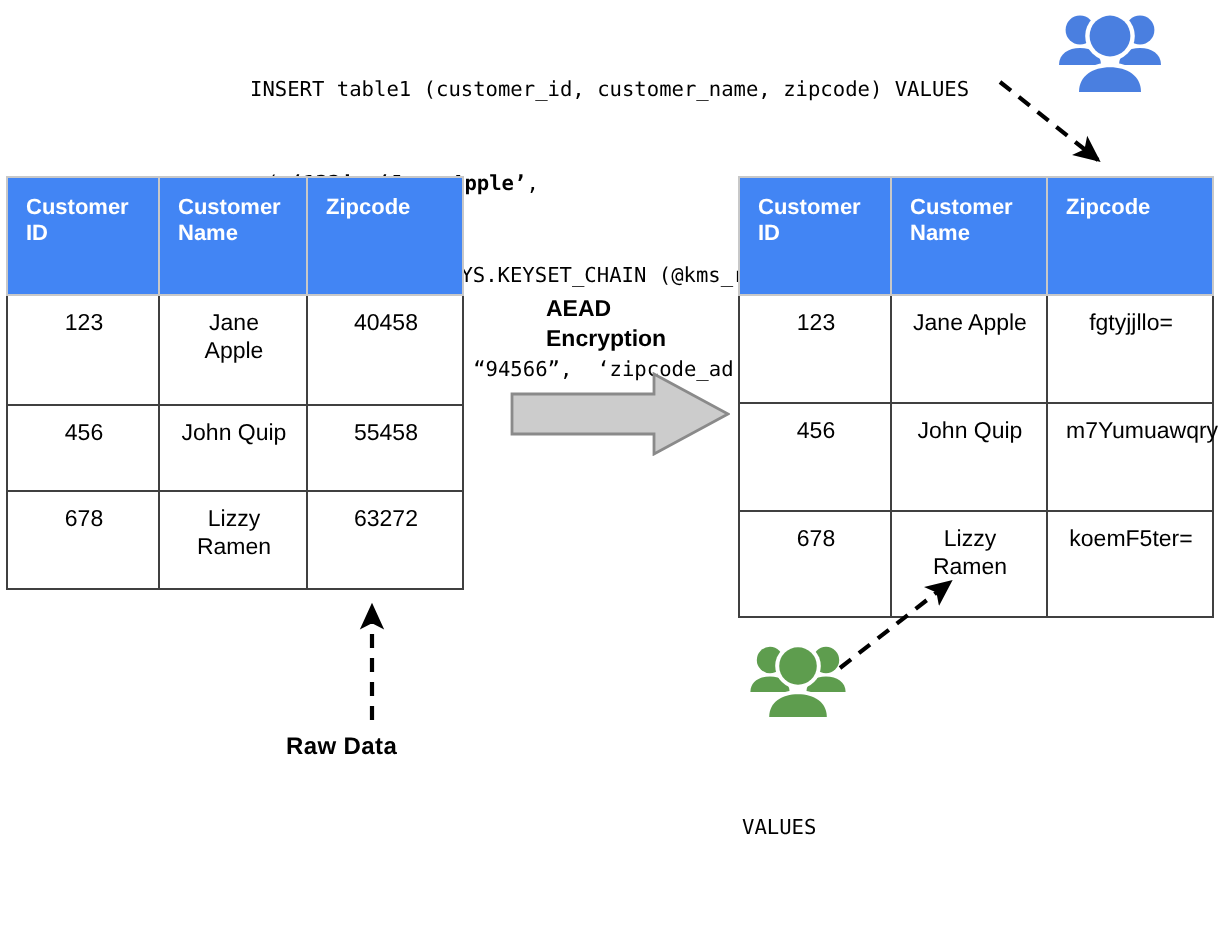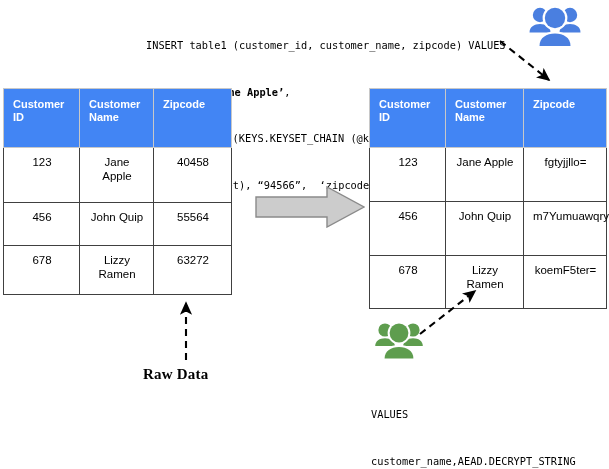--- a/index.html
+++ b/index.html
@@ -25,21 +25,21 @@
   
   .sql {
     position: absolute;
     font-family: "DejaVu Sans Mono", monospace;
     font-size: 10.3px;
     line-height: 15.5px;
     white-space: pre;
     color: #000;
   }
   #insert-sql {
-    left: 146px;
+    left: 125px;
     top: 7px;
     text-align: left;
   }
   #insert-sql .ln { display: block; }
   #insert-sql .ln2 { padding-left: 8px; }
   #insert-sql .ln3 { padding-left: 6px; }
   .lit { font-weight: bold; }
   #select-sql {
     left: 371px;
     top: 376px;
@@ -132,24 +132,23 @@
     left: 0; top: 0;
     width: 609px; height: 469px;
     pointer-events: none;
   }
 
   
   #raw-data-label {
     position: absolute;
     left: 143px;
     top: 366px;
-    font-size: 15px;
+    font-size: 12px;
     font-weight: bold;
     letter-spacing: 0.2px;
-    font-family: Liberation Serif, serif;
   }
 </style>
 </head>
 <body>
 
 <div class="canvas">
 
   <div class="sql" id="insert-sql">
     <span class="ln">INSERT table1 (customer_id, customer_name, zipcode) VALUES</span>
     <span class="ln ln2"><span>( </span><span class="lit">‘123’</span><span>, </span><span class="lit">‘Jane Apple’</span><span>,</span></span>
@@ -191,21 +190,21 @@
     </thead>
     <tbody>
       <tr class="r1">
         <td>123</td>
         <td>Jane Apple</td>
         <td>40458</td>
       </tr>
       <tr class="r2">
         <td>456</td>
         <td>John Quip</td>
-        <td>55564</td>
+        <td>55458</td>
       </tr>
       <tr class="r3">
         <td>678</td>
         <td>Lizzy Ramen</td>
         <td>63272</td>
       </tr>
     </tbody>
   </table>
 
   <table class="data-table" id="table-right">
@@ -233,20 +232,22 @@
         <td>m7Yumuawqry</td>
       </tr>
       <tr class="r3">
         <td>678</td>
         <td>Lizzy Ramen</td>
         <td>koemF5ter=</td>
       </tr>
     </tbody>
   </table>
 
+  <div id="aead-label">AEAD
+Encryption</div>
   <div id="aead-arrow">
     <svg width="110" height="42" viewBox="0 0 110 42" xmlns="http://www.w3.org/2000/svg">
       <polygon points="1,11 72,11 72,1 109,21 72,41 72,31 1,31" fill="#cccccc" stroke="#8a8a8a" stroke-width="1.4" stroke-linejoin="miter"></polygon>
     </svg>
   </div>
 
   <div class="people-icon" id="people-green">
     <svg width="50" height="42" viewBox="0 0 50 42" xmlns="http://www.w3.org/2000/svg">
       <g fill="#5e9d4e">
         <circle cx="11" cy="12" r="6.6"></circle>
@@ -260,21 +261,20 @@
       </g>
       <g fill="#5e9d4e">
         <circle cx="25" cy="15" r="9.4"></circle>
         <path d="M10.6 40.5c0-7.5 6.4-11.4 14.4-11.4s14.4 3.9 14.4 11.4z"></path>
       </g>
     </svg>
   </div>
 
   <div class="sql" id="select-sql">
     <span class="ln">VALUES</span>
-    <span class="ln">customer_name,AEAD.DECRYPT_STRING</span>
     
     
     
     
   </div>
 
   <div id="raw-data-label">Raw Data</div>
 
   <svg id="arrow-layer" xmlns="http://www.w3.org/2000/svg">
     <defs>

